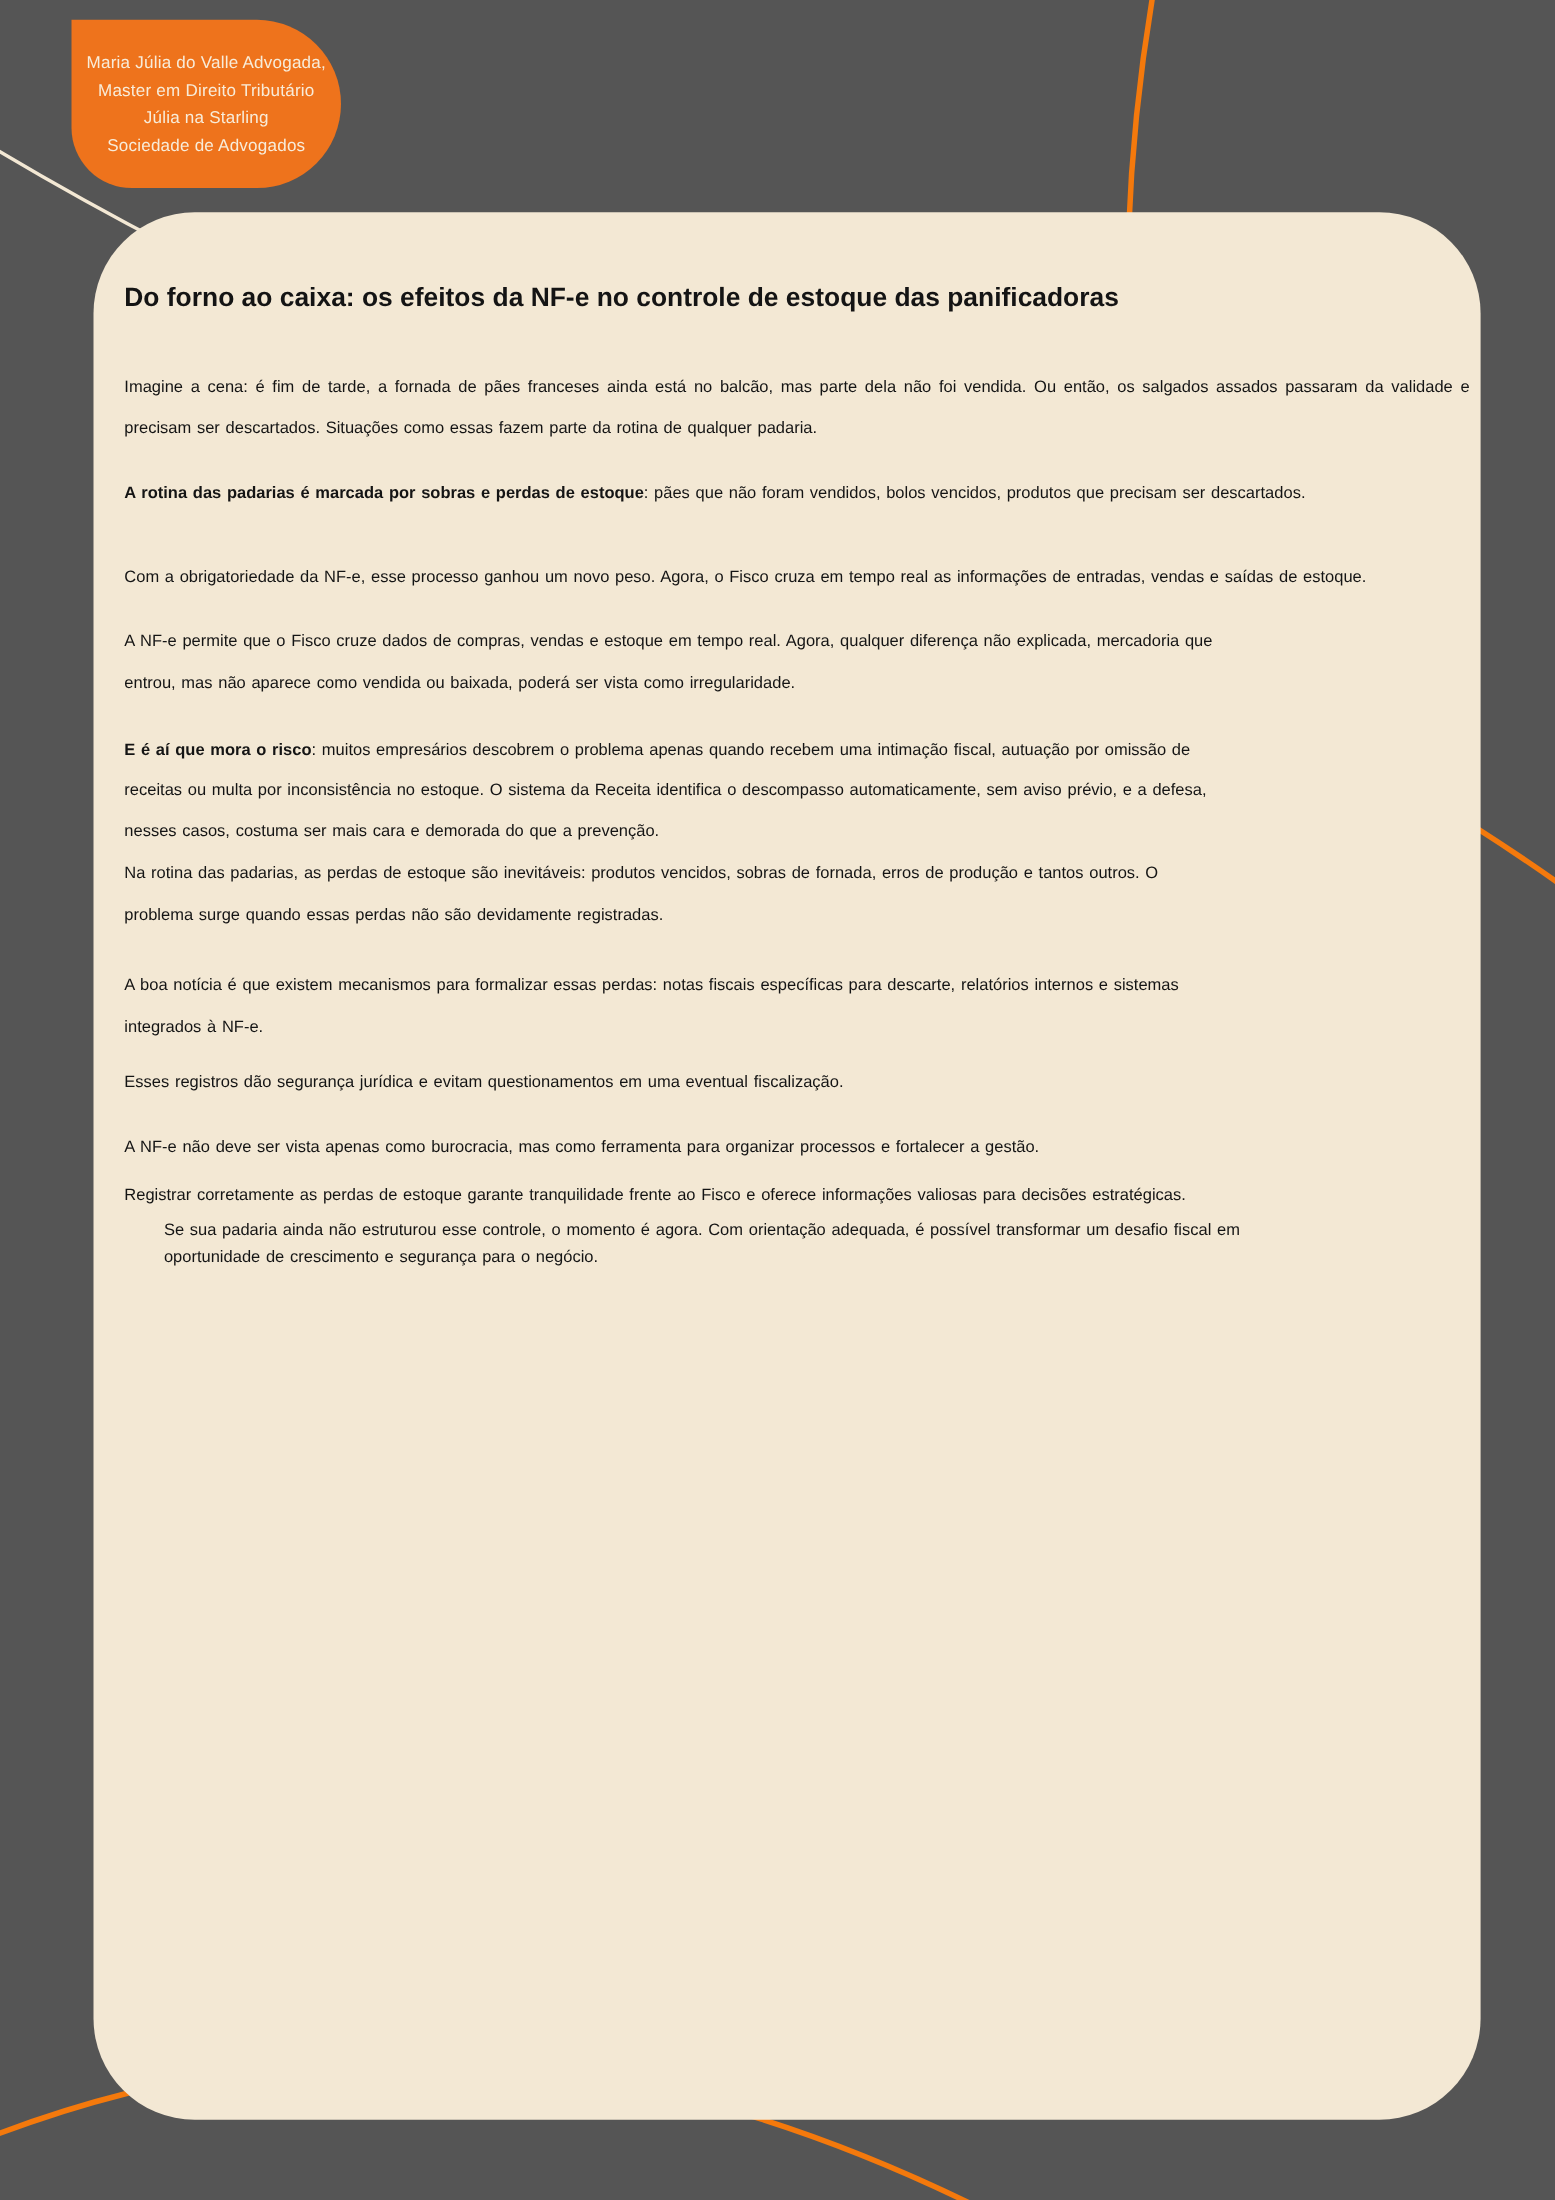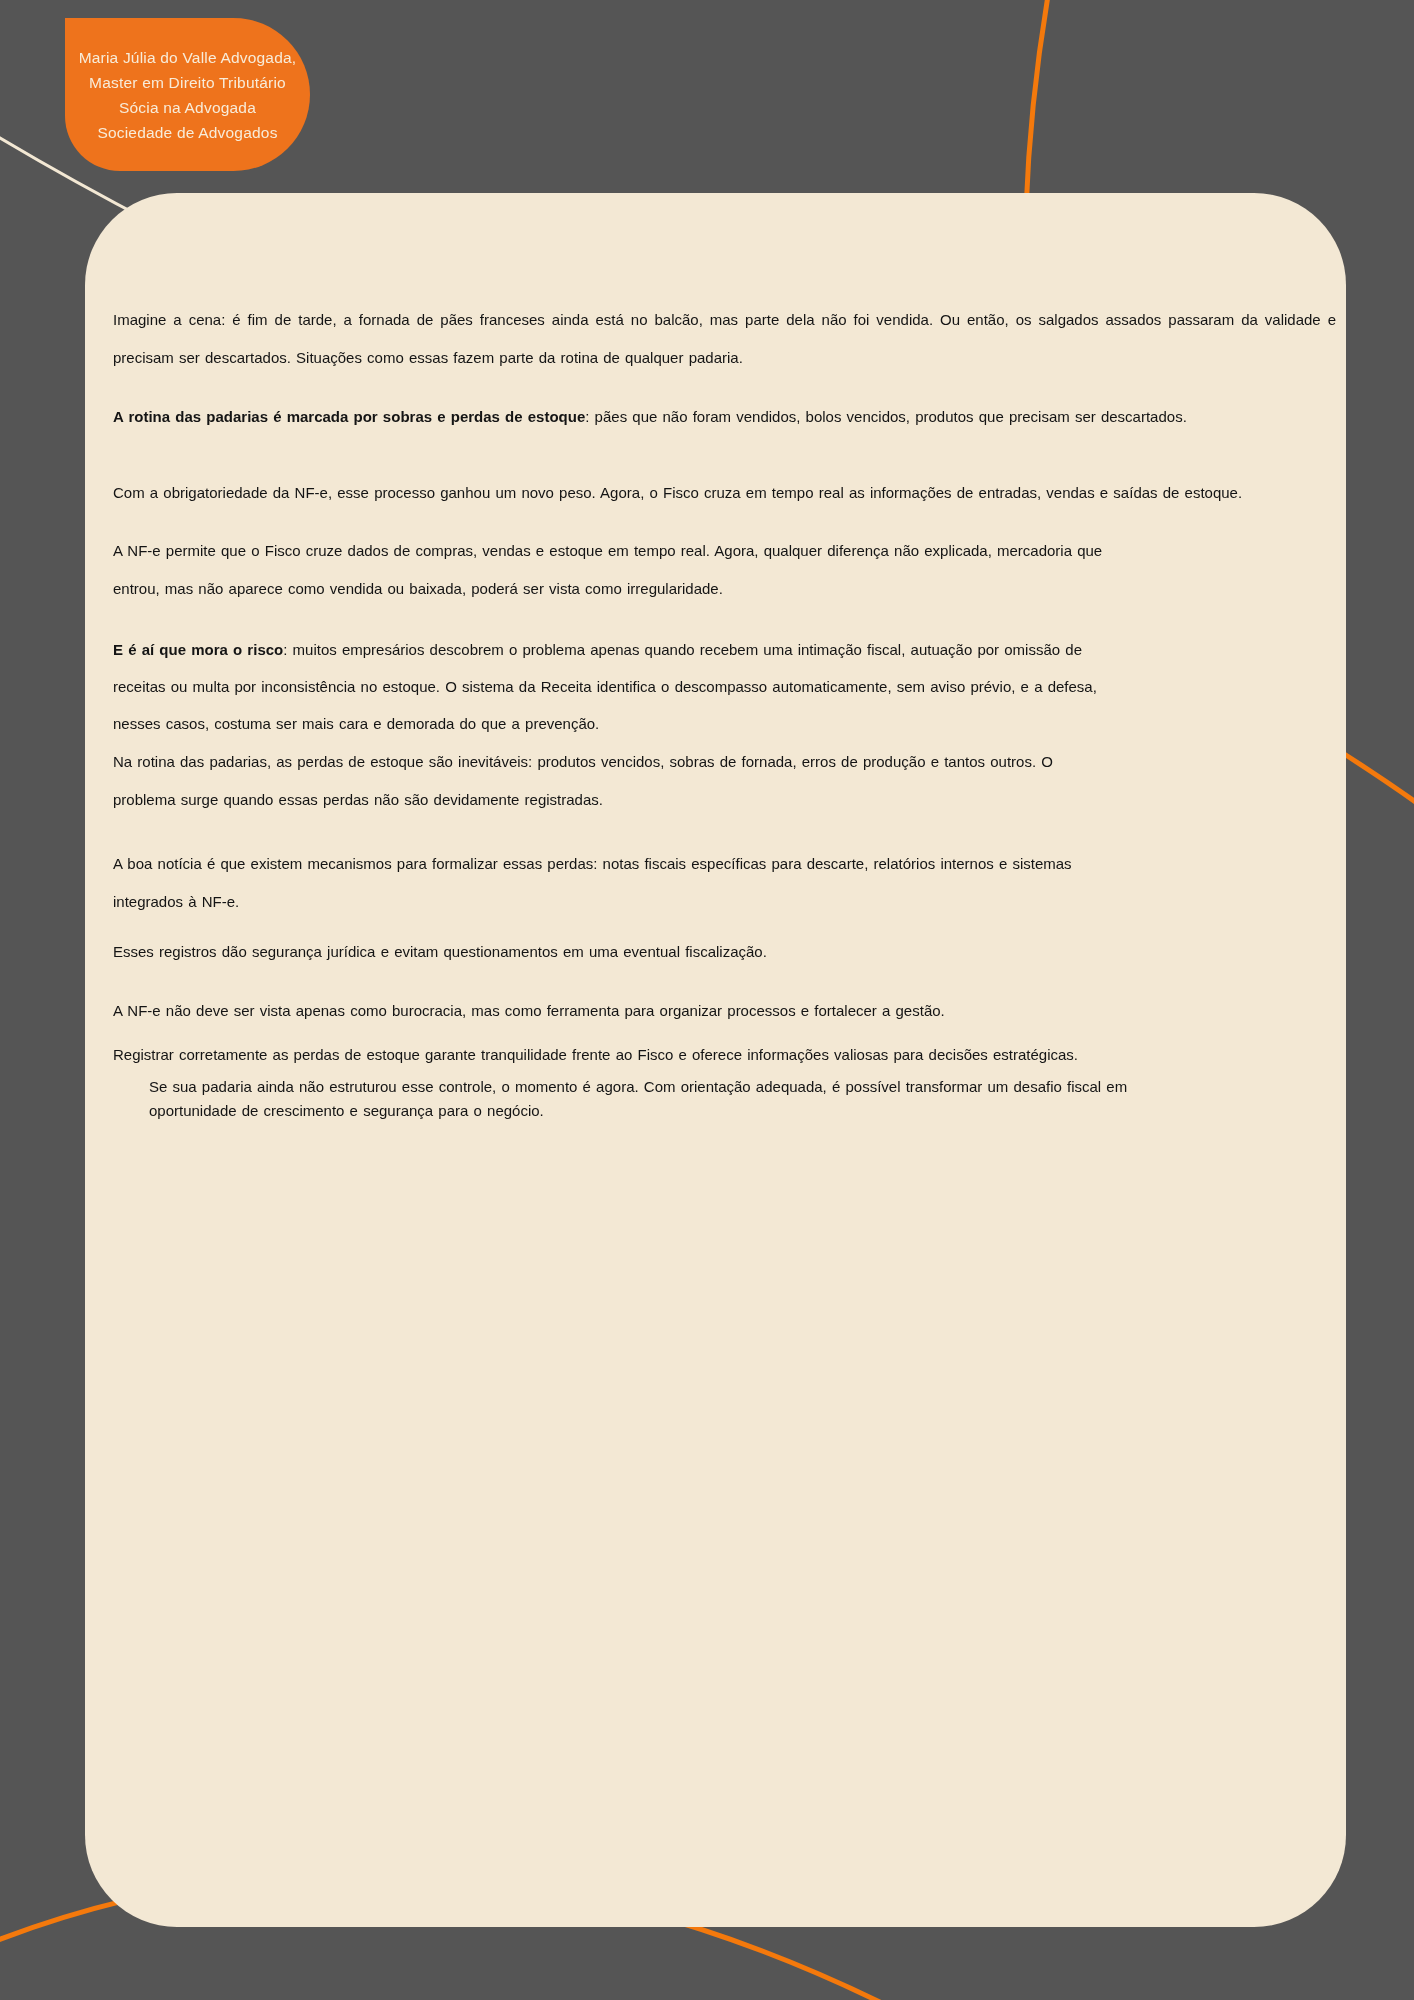--- a/index.html
+++ b/index.html
@@ -55,25 +55,26 @@
   <svg class="decor" viewBox="0 0 1414 2000" aria-hidden="true">
     <path class="cream-line" d="M -10,132 Q 70,180 155,224"></path>
     <path class="orange-line" d="M 1049,-10 Q 1030,100 1026,210"></path>
     <path class="orange-line" d="M 1338,750 Q 1385,780 1424,808"></path>
     <path class="orange-line" d="M -20,1947 Q 421,1771 900,2012"></path>
   </svg>
 
   <div class="badge">
     <div>Maria Júlia do Valle Advogada,</div>
     <div>Master em Direito Tributário</div>
-    <div>Sócia na Advogada</div>
+    <div>Júlia na Starling</div>
     <div>Sociedade de Advogados</div>
   </div>
 
   <article class="card">
+    <h1>Do forno ao caixa: os efeitos da NF-e no controle de estoque das panificadoras</h1>
 
     <p class="j" style="margin-top:46px;">
       <span>Imagine a cena: é fim de tarde, a fornada de pães franceses ainda está no balcão, mas parte dela não foi vendida. Ou então, os salgados assados passaram da validade e precisam ser descartados. Situações como essas fazem parte da rotina de qualquer padaria.</span>
     </p>
 
     <p class="j" style="margin-top:7px;line-height:66px;">
       <strong>A rotina das padarias é marcada por sobras e perdas de estoque</strong><span>: pães que não foram vendidos, bolos vencidos, produtos que precisam ser descartados.</span>
     </p>
 
     <p class="j" style="margin-top:7px;line-height:72px;">

